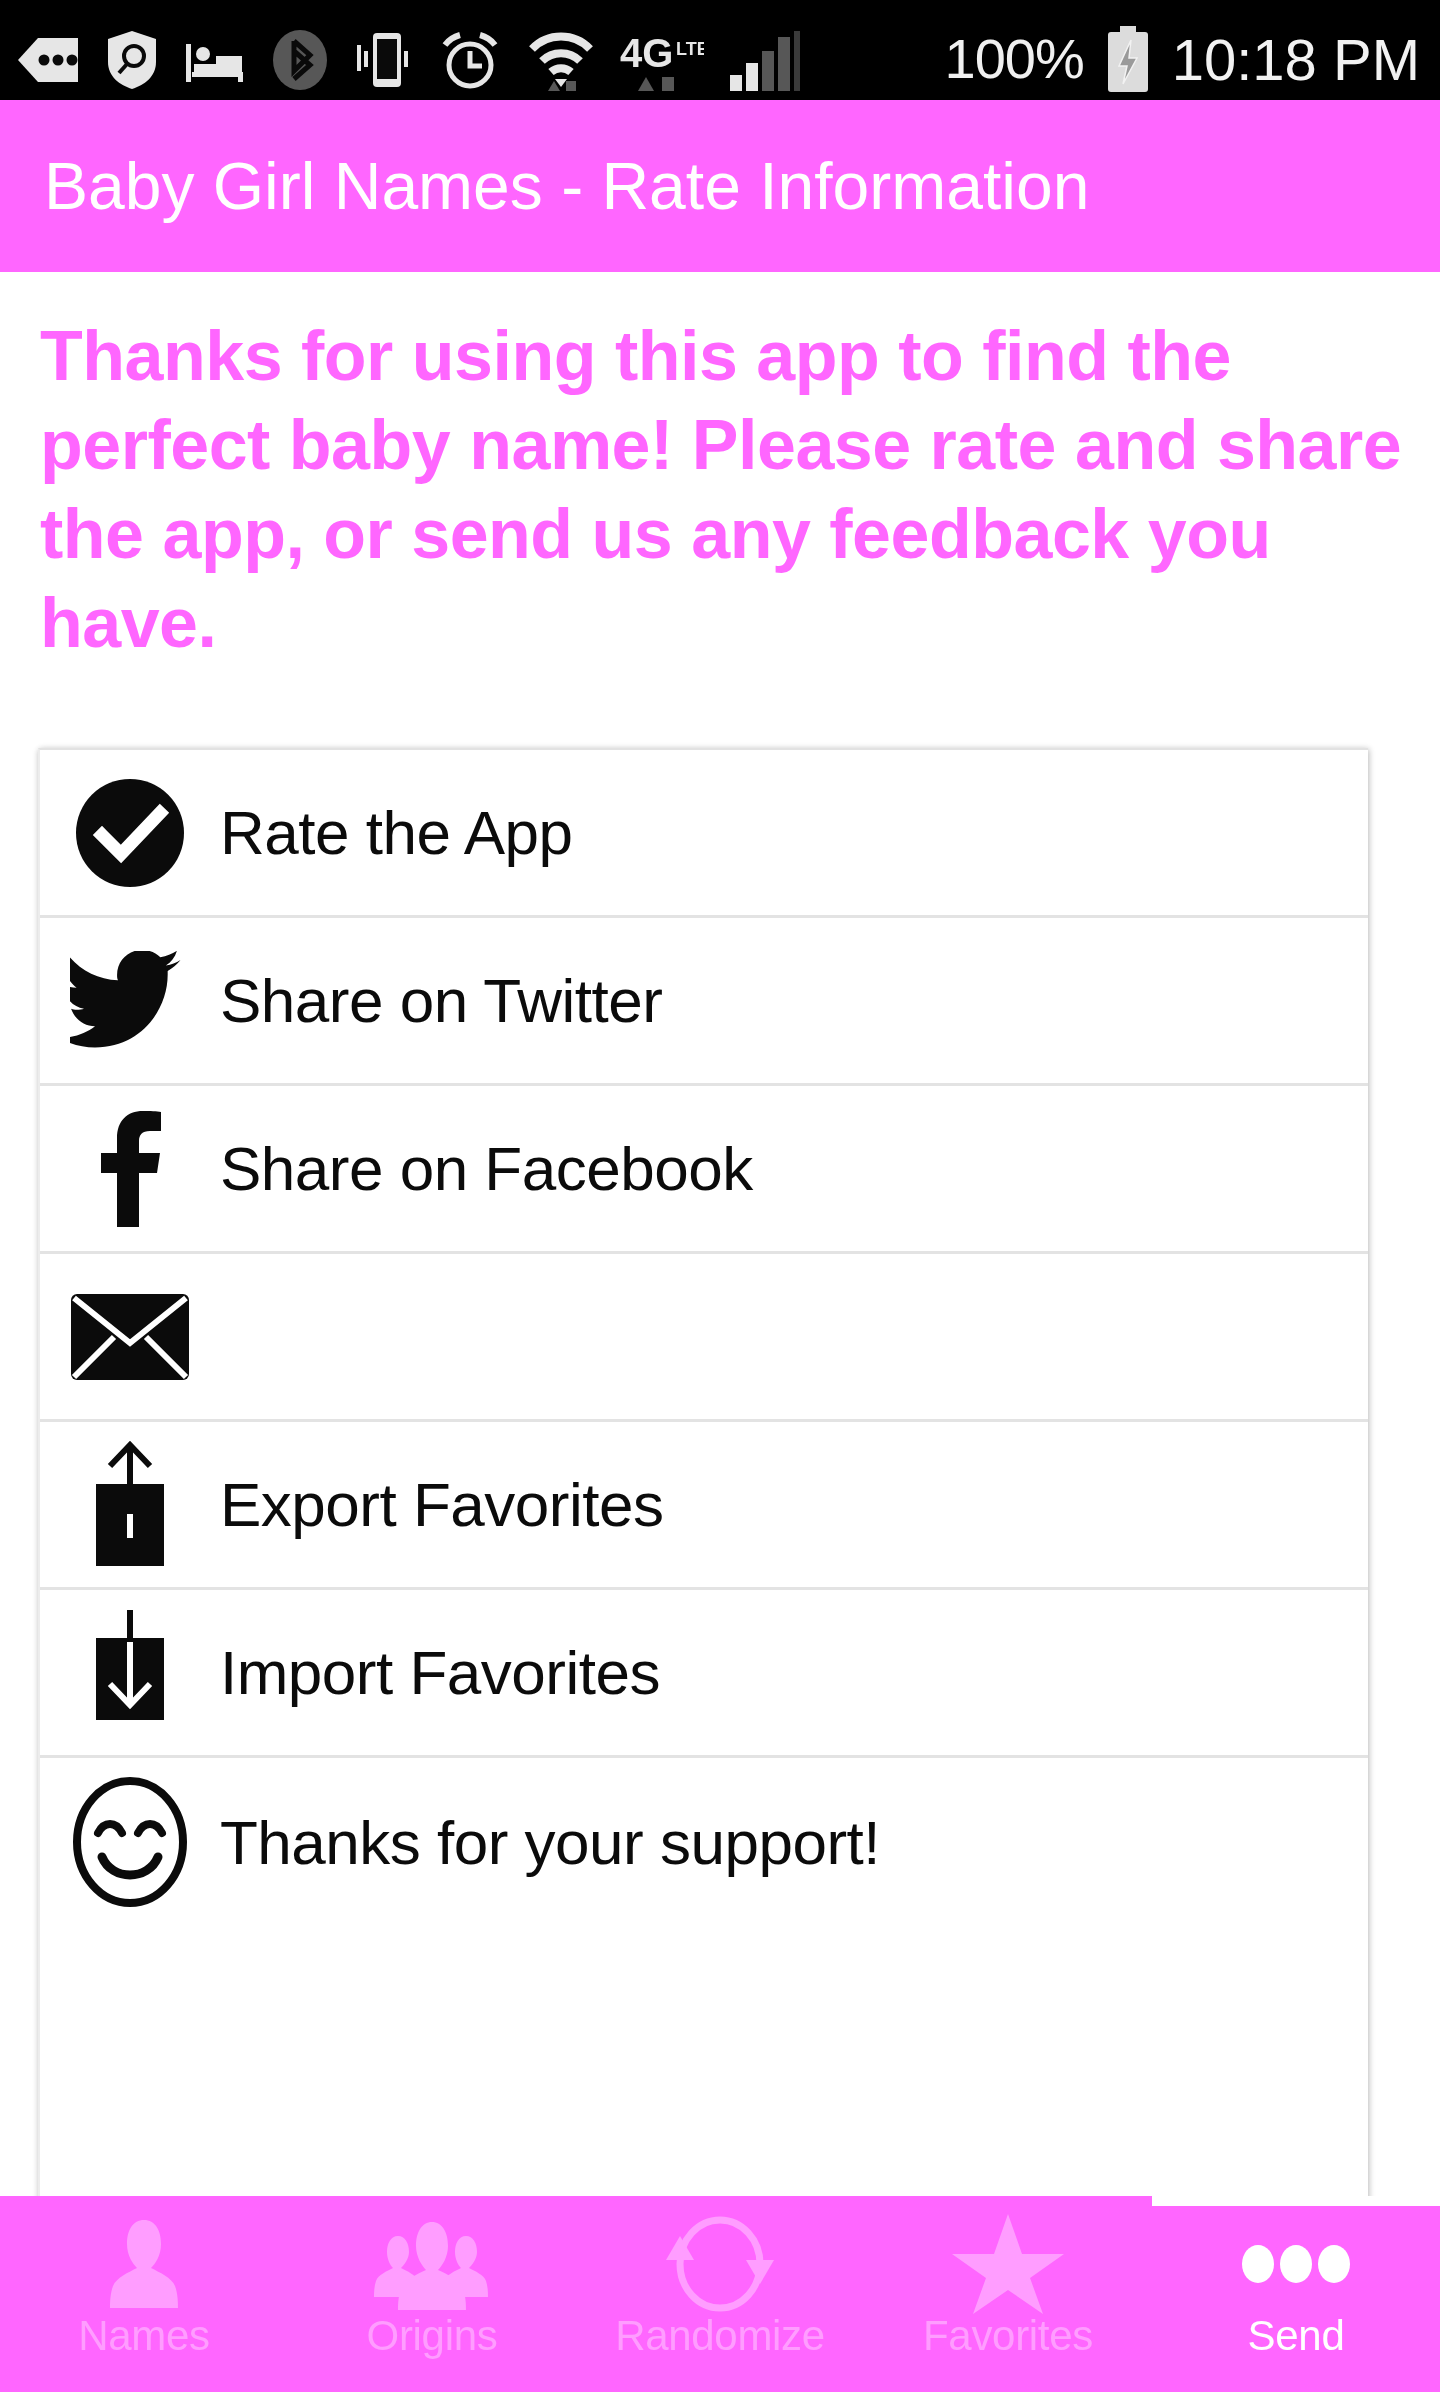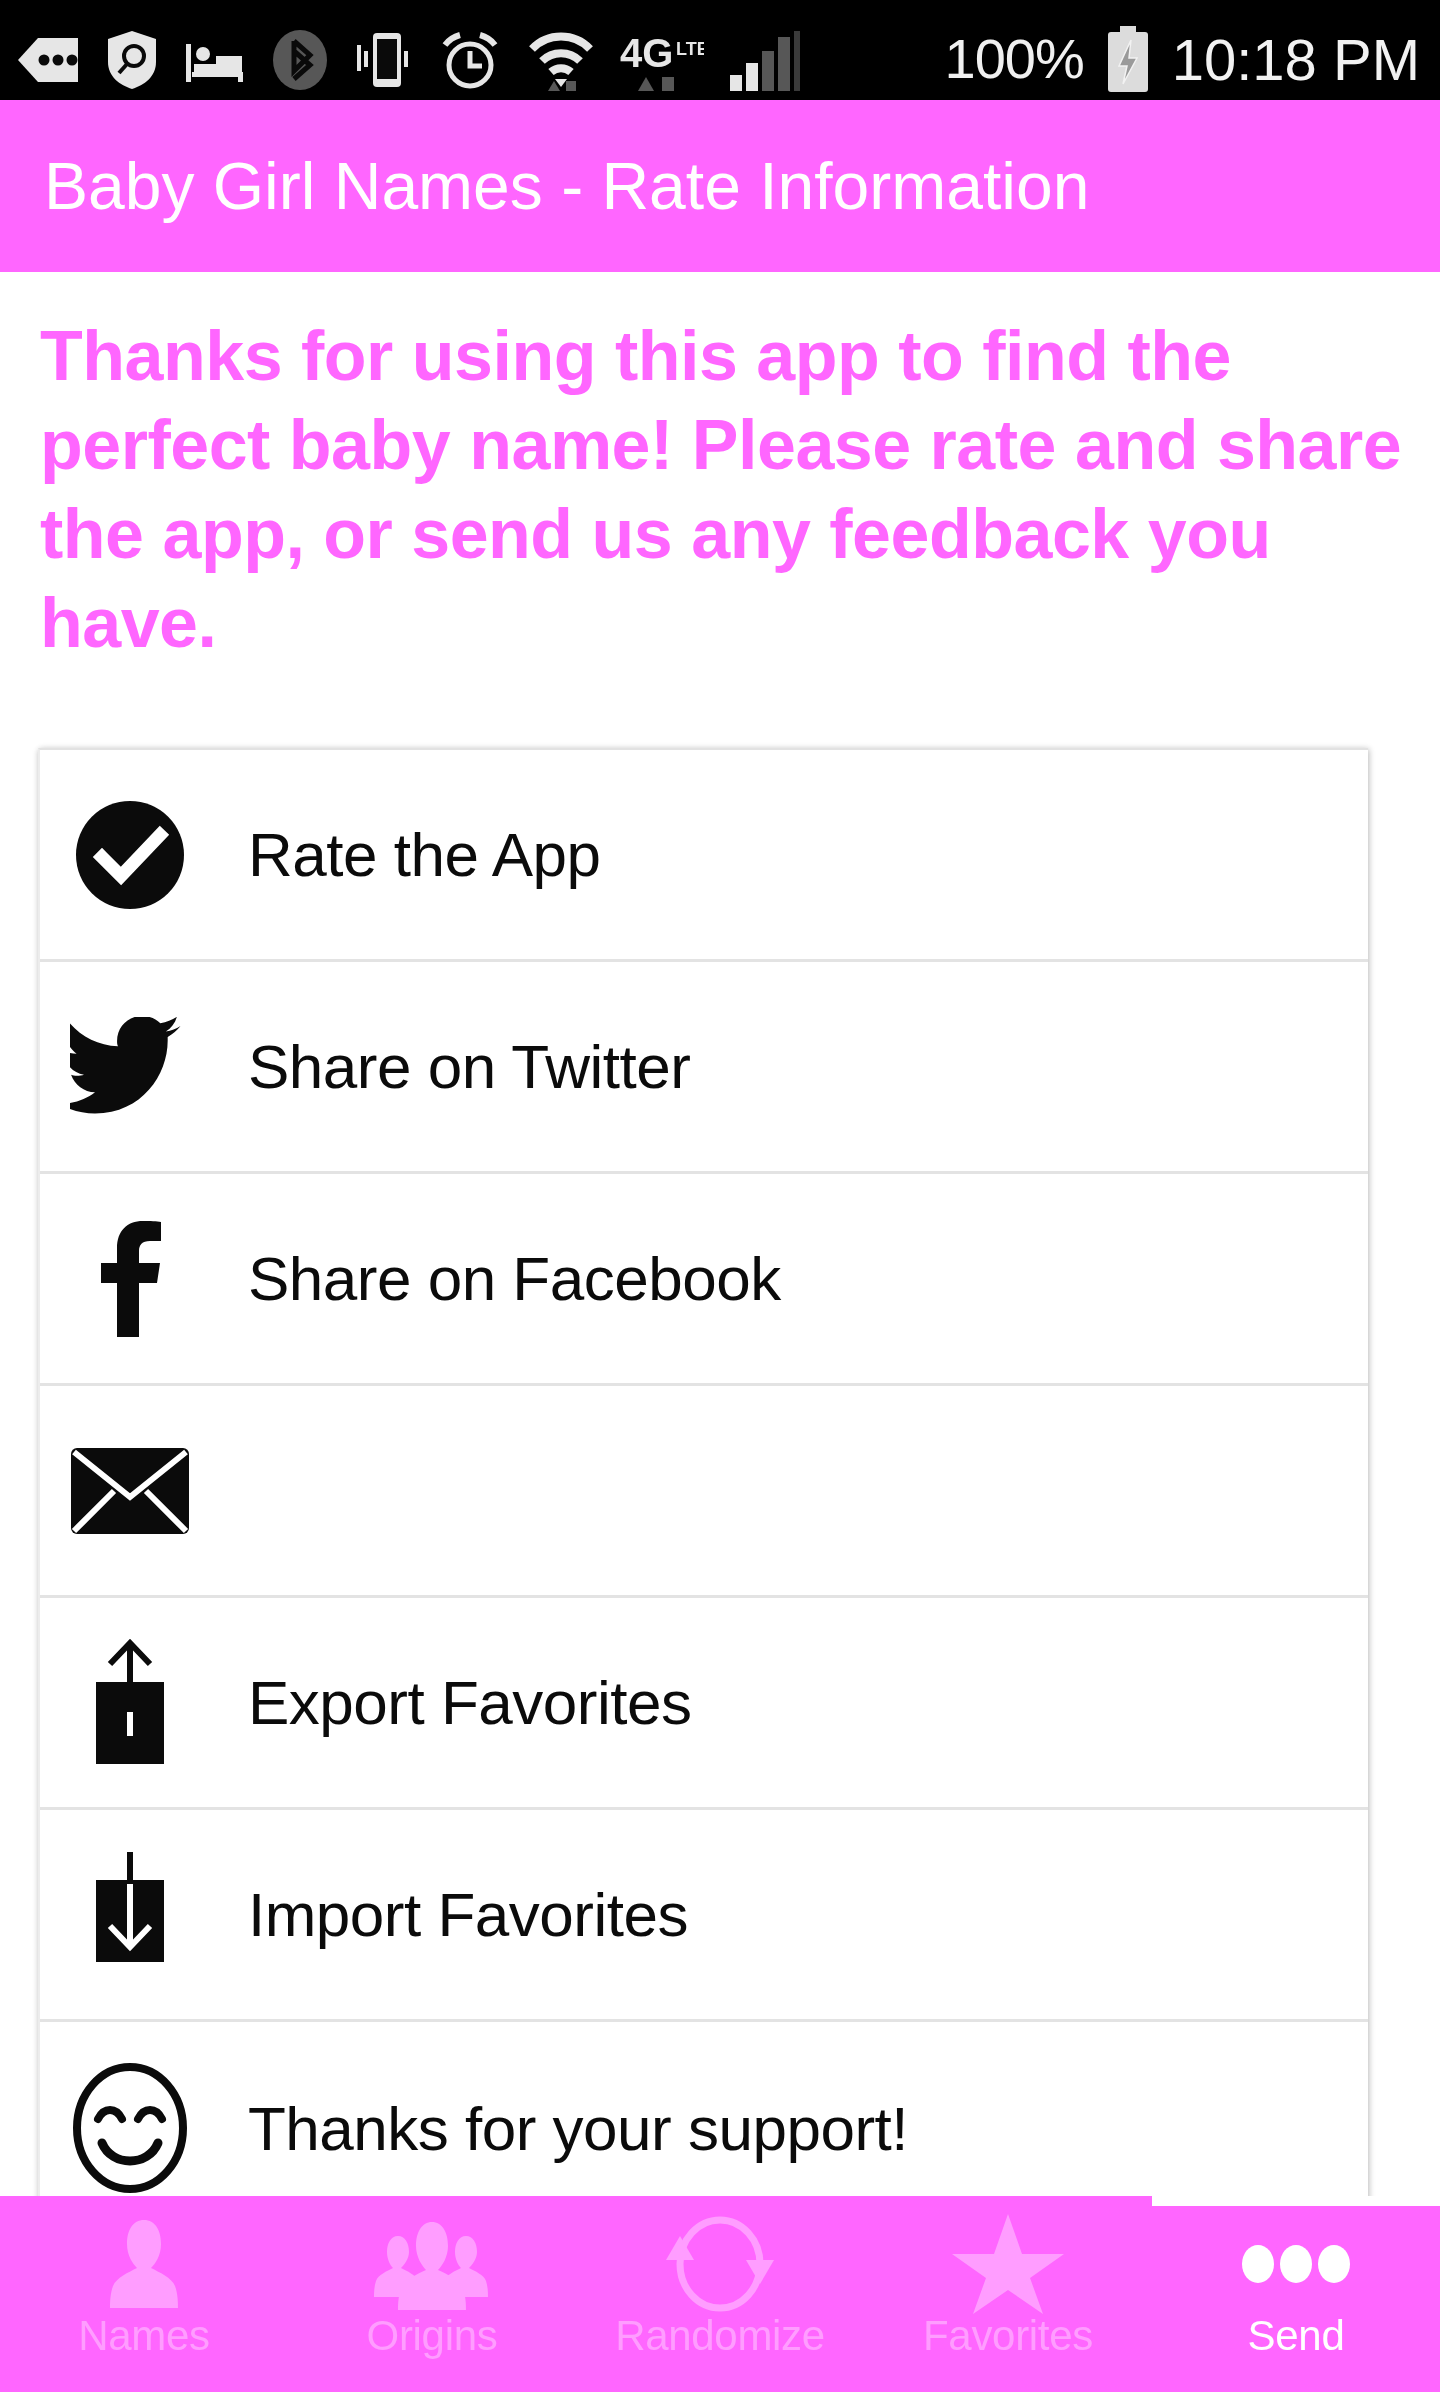--- a/index.html
+++ b/index.html
@@ -47,25 +47,24 @@
   
   .card{
     position:absolute; left:38px; top:748px; width:1330px; height:1460px;
     background:#ffffff;
     border-top:2px solid #e2e2e2;
     border-left:2px solid #ececec;
     box-shadow:0 2px 6px rgba(0,0,0,0.18), 2px 0 6px rgba(0,0,0,0.12);
     overflow:hidden;
   }
   .row{
-    position:relative; height:212px; width:100%;
+    position:relative; height:168px; width:100%;
     display:flex; align-items:center;
     border-bottom:3px solid #e3e3e3;
     background:#fff;
-    gap:28px;
   }
   .row:last-child{ border-bottom:none; }
   .row-ico{
     width:180px; min-width:180px; height:212px;
     display:flex; align-items:center; justify-content:center;
   }
   .row-label{
     font-size:62px; color:#0b0b0b; font-weight:400;
     letter-spacing:-0.5px; white-space:nowrap;
   }

